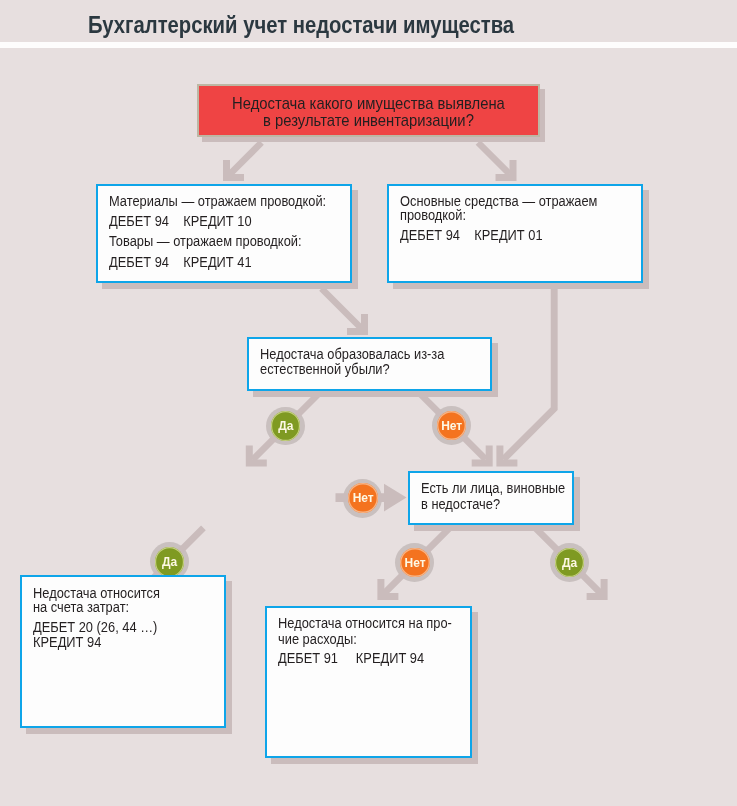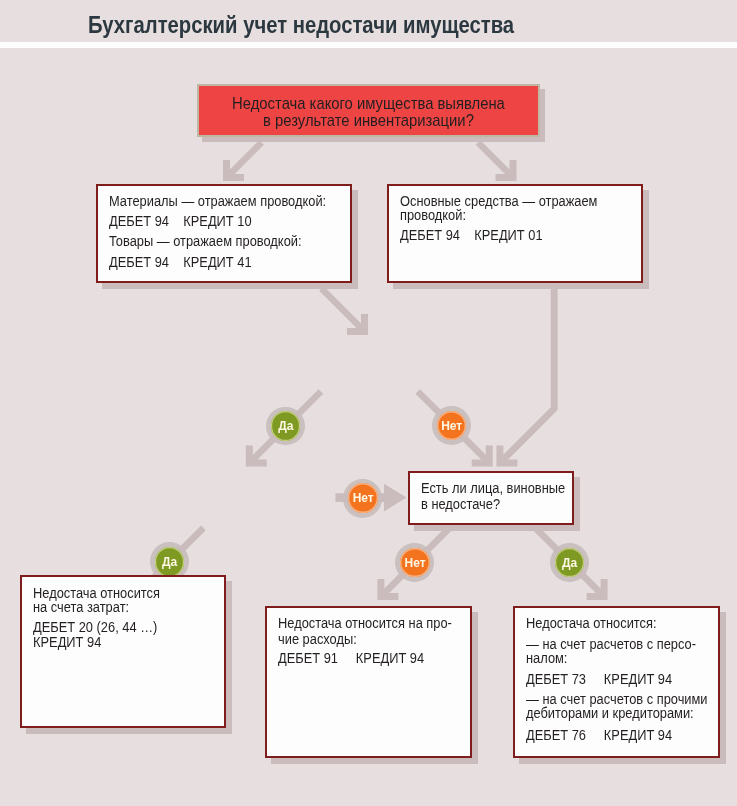--- a/index.html
+++ b/index.html
@@ -12,21 +12,21 @@
   .hdr{position:absolute;left:0;top:0;width:737px;height:42px;background:#e7dfdf;}
   .hdr-title{position:absolute;left:88px;top:12px;font-size:23.5px;font-weight:bold;
              color:#2b3840;white-space:nowrap;
              transform:scaleX(0.862);transform-origin:0 0;}
   .hdr-rule{position:absolute;left:0;top:42px;width:737px;height:6px;background:#fefdfd;}
 
   
   svg#arrows{position:absolute;left:0;top:0;width:737px;height:806px;}
 
   
-  .box{position:absolute;background:#fdfdfd;border:2px solid #7f1d1d;box-sizing:border-box;
+  .box{position:absolute;background:#fdfdfd;border:2px solid #0ea5e9;box-sizing:border-box;
        box-shadow:6px 6px 0 0 #cabcbc;}
   .box.green{background:#ef4444;border:2px solid #bdb7a4;box-shadow:5px 5px 0 0 #cabcbc;}
 
   
   .ln{position:absolute;color:#231f20;white-space:pre;font-size:14.05px;line-height:14.05px;
       transform:scaleX(0.915);transform-origin:0 0;left:11px;}
   .box.green .ln{font-size:16.2px;line-height:16.2px;left:-2px;width:343px;text-align:center;
       transform:scaleX(0.915);transform-origin:50% 0;}
 
   
@@ -122,43 +122,38 @@
       <div class="ln" style="top: 48.2px;">Товары — отражаем проводкой:</div>
       <div class="ln" style="top: 68.6px;">ДЕБЕТ 94    КРЕДИТ 41</div>
     </div>
 
   <div class="box" style="left:387.3px;top:184.0px;width:255.3px;height:99.0px;padding-left:16px;">
       <div class="ln" style="top: 7.5px;">Основные средства — отражаем</div>
       <div class="ln" style="top: 21.7px;">проводкой:</div>
       <div class="ln" style="top: 42.3px;">ДЕБЕТ 94    КРЕДИТ 01</div>
     </div>
 
+  <div class="box" style="left:247.0px;top:337.0px;width:244.6px;height:54.0px;">
+      <div class="ln" style="top: 7.9px;">Недостача образовалась из-за</div>
+      <div class="ln" style="top: 22.8px;">естественной убыли?</div>
+    </div>
 
 
   <div class="box" style="left:407.5px;top:471.0px;width:166.6px;height:54.0px;">
       <div class="ln" style="top: 8.2px;">Есть ли лица, виновные</div>
       <div class="ln" style="top: 23.6px;">в недостаче?</div>
     </div>
 
   <div class="box" style="left:19.9px;top:575px;width:206.1px;height:152.7px;padding-left:36px;">
       <div class="ln" style="top: 8.5px;">Недостача относится</div>
       <div class="ln" style="top: 23.3px;">на счета затрат:</div>
       <div class="ln" style="top: 42.8px;">ДЕБЕТ 20 (26, 44 …)</div>
       <div class="ln" style="top: 58.3px;">КРЕДИТ 94</div>
     </div>
 
   <div class="box" style="left:264.5px;top:606.1px;width:207.5px;height:152.4px;">
       <div class="ln" style="top: 7.9px;">Недостача относится на про-</div>
       <div class="ln" style="top: 23.5px;">чие расходы:</div>
       <div class="ln" style="top: 42.9px;">ДЕБЕТ 91     КРЕДИТ 94</div>
     </div>
 
-  <div class="box" style="left:512.6px;top:606.1px;width:207.4px;height:152.3px;">
-      <div class="ln" style="top: 7.6px;">Недостача относится:</div>
-      <div class="ln" style="top: 28.8px;">— на счет расчетов с персо-</div>
-      <div class="ln" style="top: 42.9px;">налом:</div>
-      <div class="ln" style="top: 64px;">ДЕБЕТ 73     КРЕДИТ 94</div>
-      <div class="ln" style="top: 83.8px;">— на счет расчетов с прочими</div>
-      <div class="ln" style="top: 98.2px;">дебиторами и кредиторами:</div>
-      <div class="ln" style="top: 119.9px;">ДЕБЕТ 76     КРЕДИТ 94</div>
-    </div>
 
 </div>
 
 </body></html>

